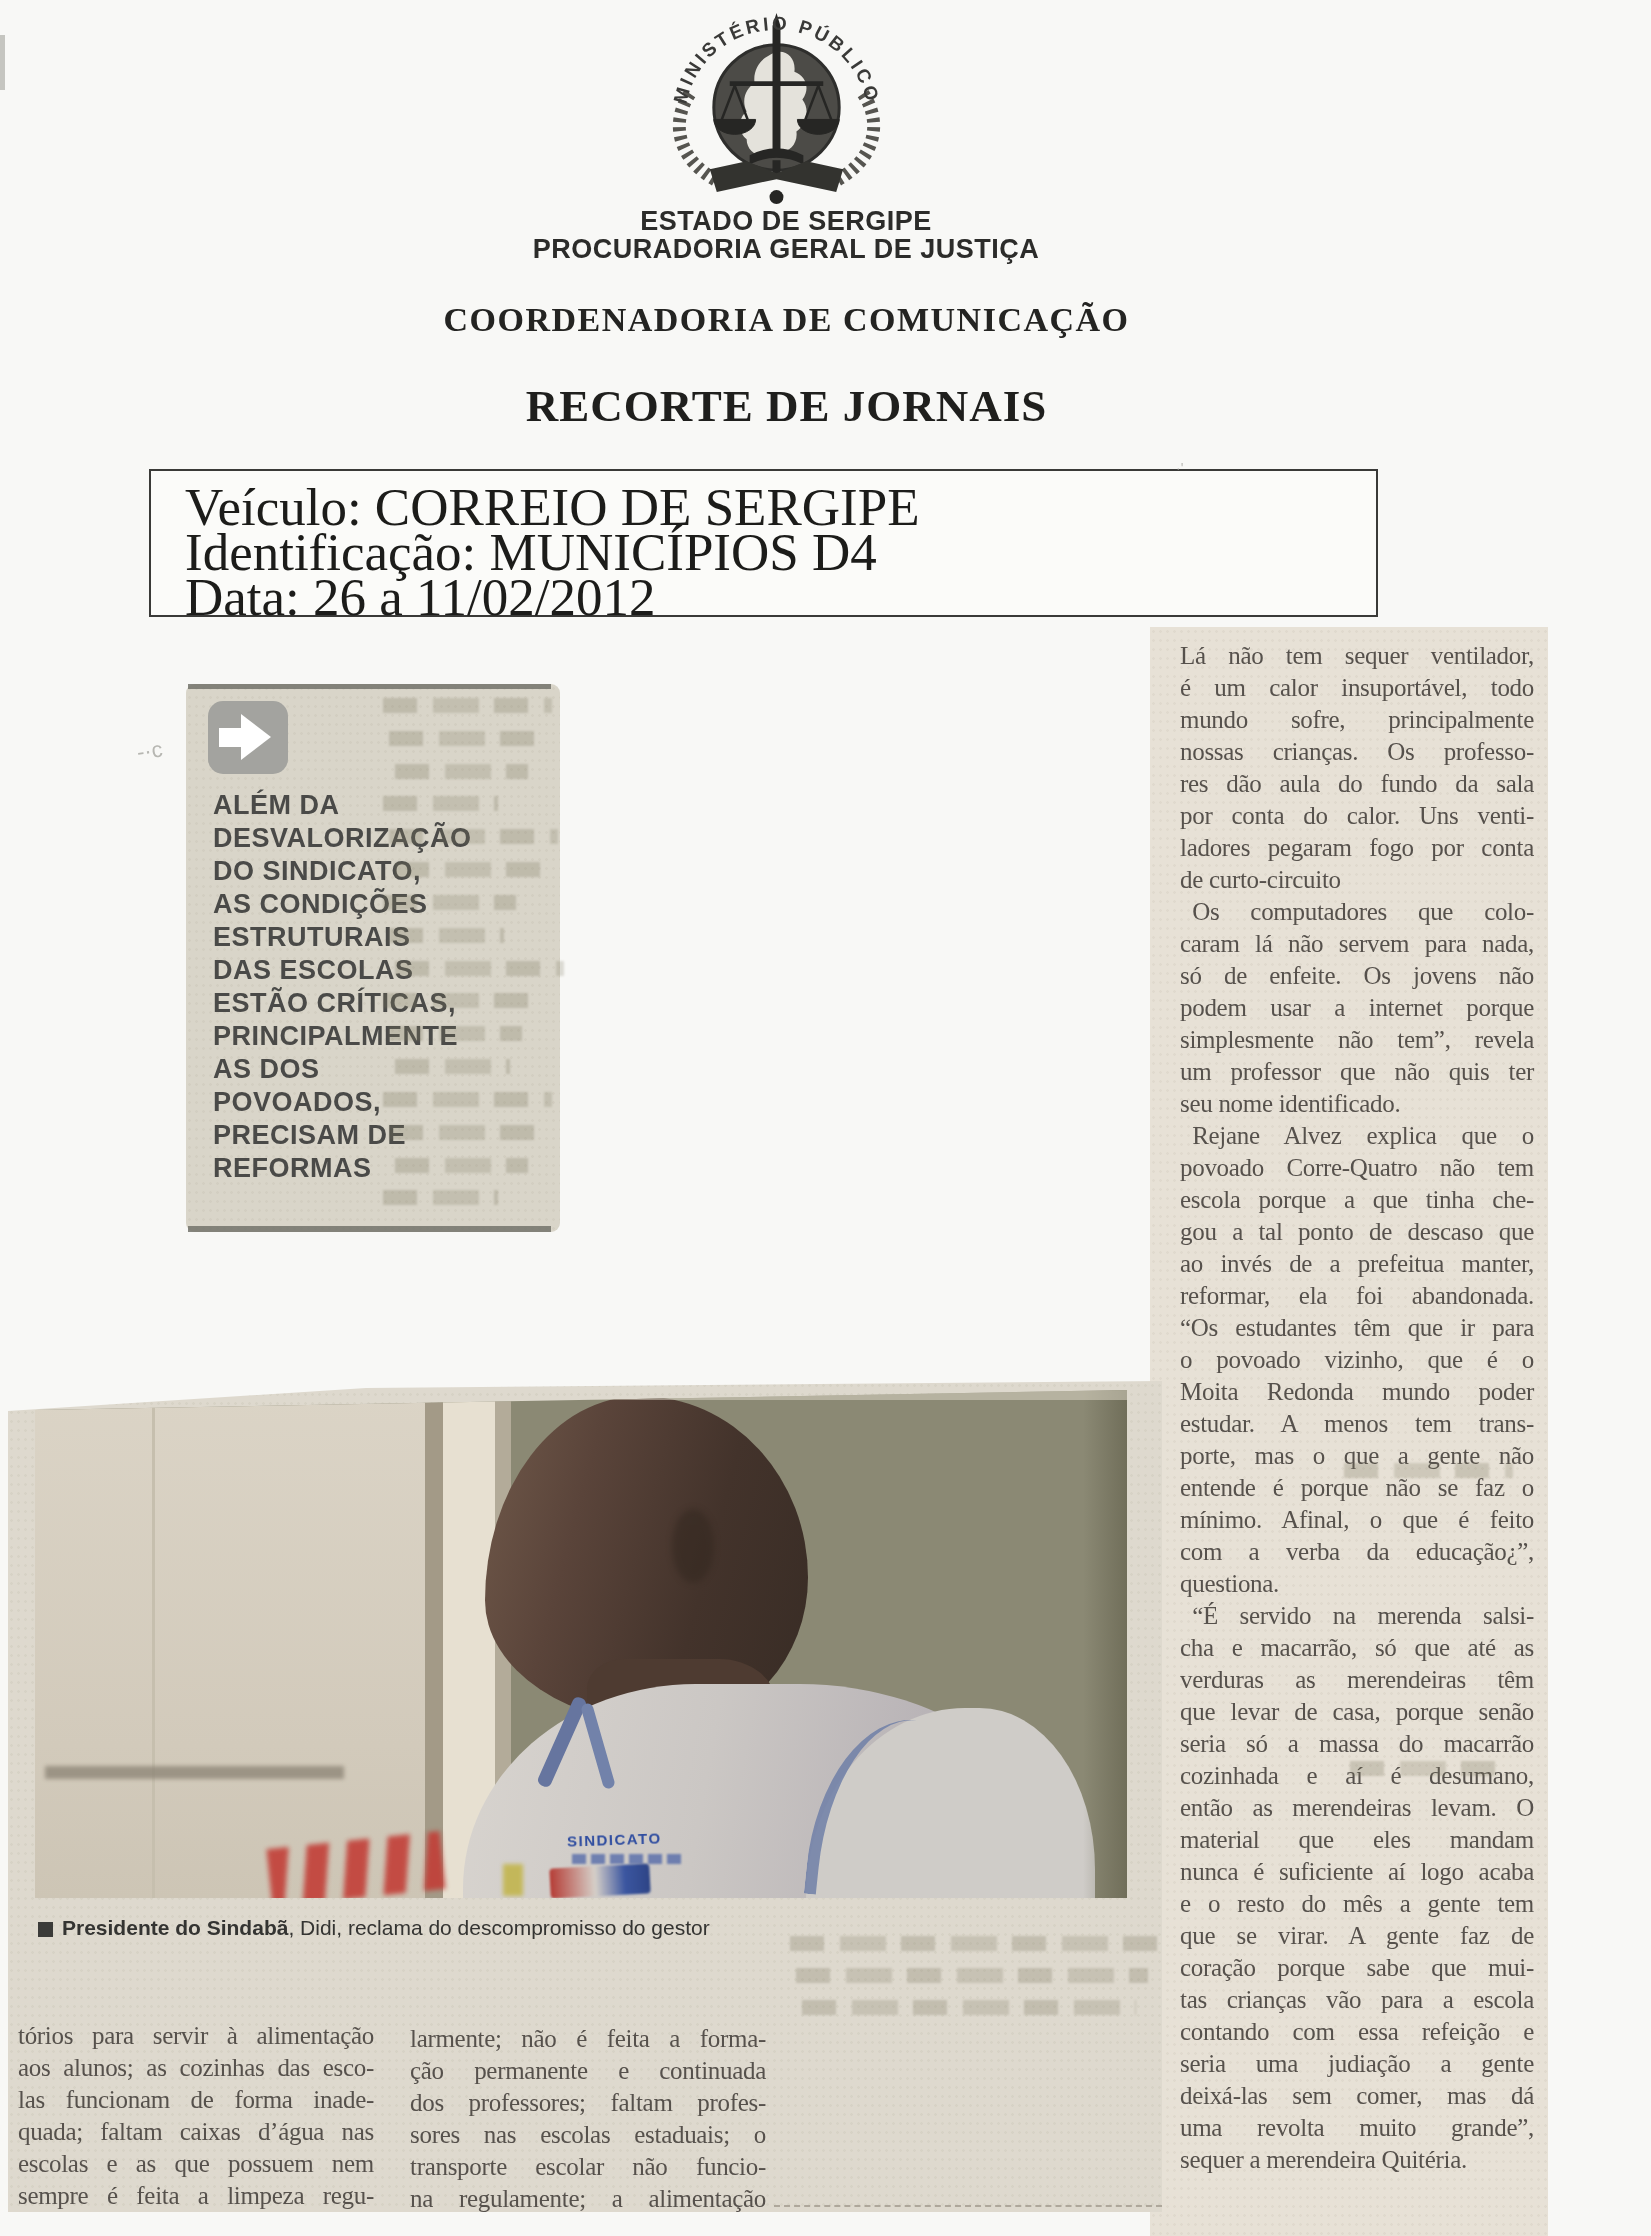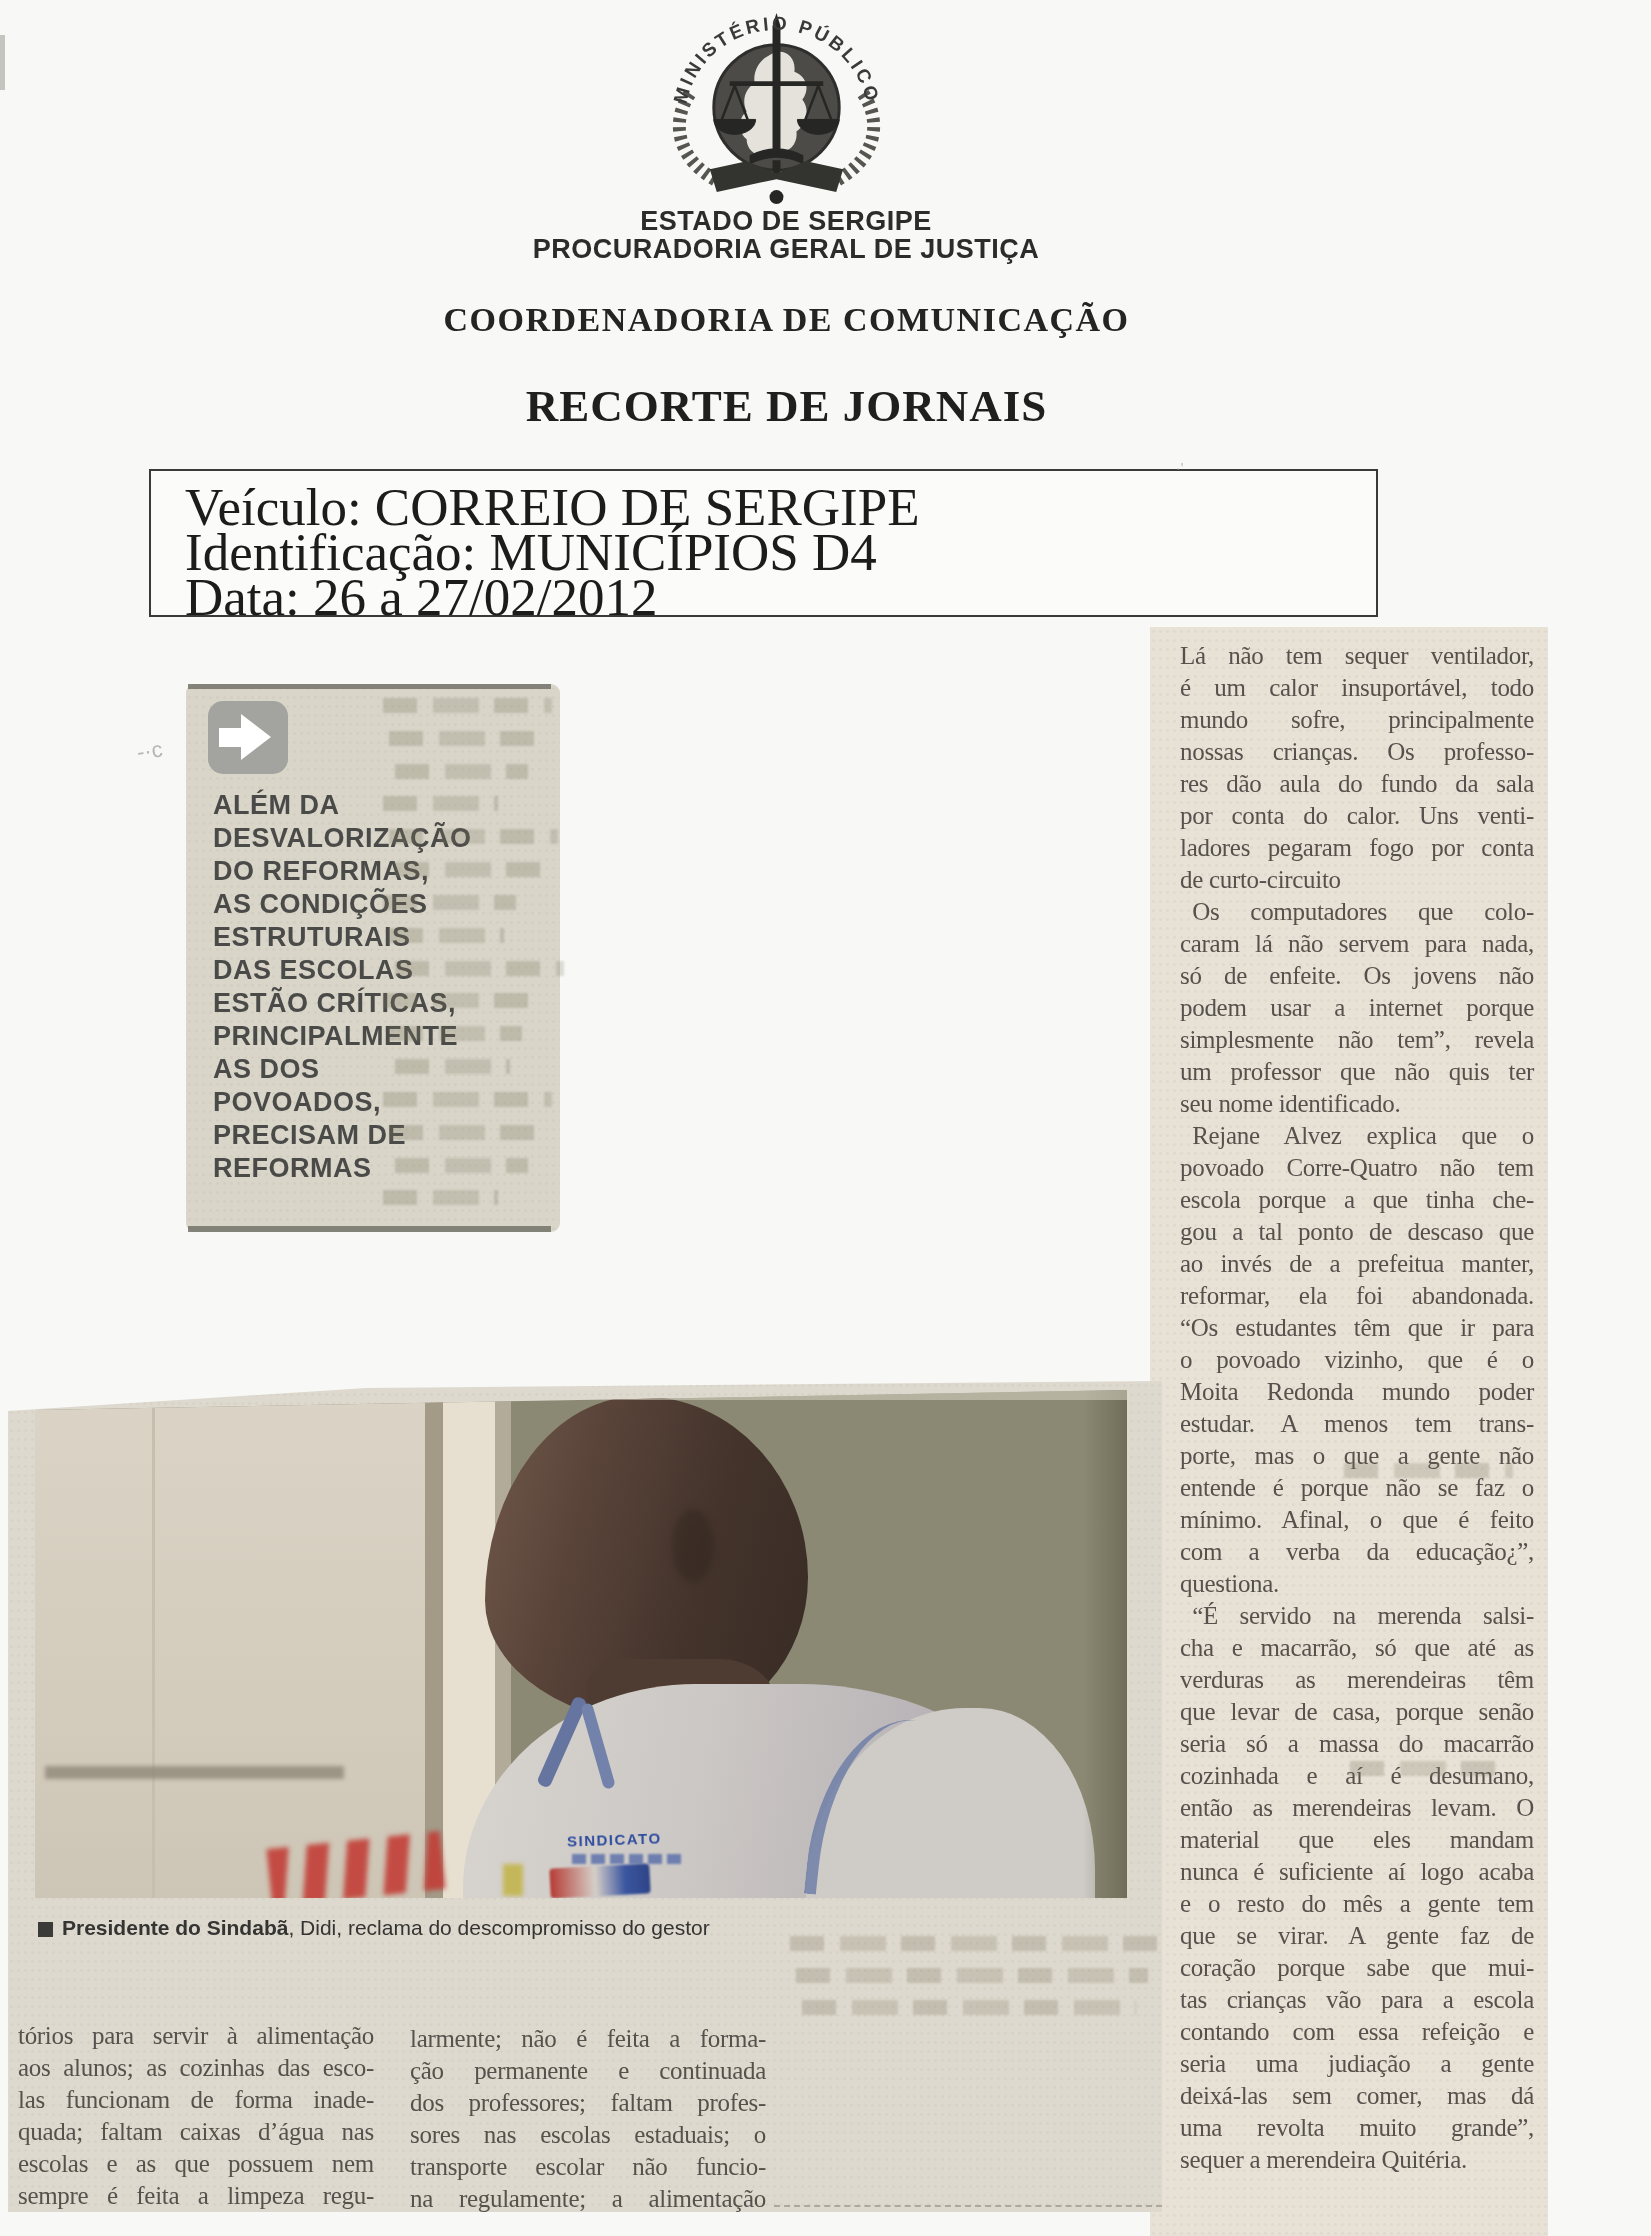--- a/index.html
+++ b/index.html
@@ -104,36 +104,36 @@
   </svg>
 
   <div class="abs org-line" style="top:206px;">ESTADO DE SERGIPE</div>
   <div class="abs org-line" style="top:234px;">PROCURADORIA GERAL DE JUSTIÇA</div>
   <div class="abs dept" style="top:301px;">COORDENADORIA DE COMUNICAÇÃO</div>
   <div class="abs doctitle" style="top:380px;">RECORTE DE JORNAIS</div>
 
   <div class="abs" id="meta-box">
     <div class="mline" style="top:6px;">Veículo: CORREIO DE SERGIPE</div>
     <div class="mline" style="top:51px;">Identificação: MUNICÍPIOS D4</div>
-    <div class="mline" style="top:96px;">Data: 26 a 27/02/2012</div>
+    <div class="mline" style="top:96px;">Data: 26 a 11/02/2012</div>
   </div>
   <div class="mark" style="left:1176px;top:460px;font-size:14px;">·'</div>
 
   <div class="abs paper" id="head-clip" style="background-color:#d9d5c9;border-radius:9px;">
     <div class="edge" style="top:0;height:5px;"></div>
     <div class="edge" style="bottom:0;height:6px;"></div>
     <div></div>
     <div id="arrow-box">
       <div class="bar"></div>
         <div class="tri"></div>
     </div>
     <div id="head-lines">
         <div class="ln">ALÉM DA</div>
         <div class="ln">DESVALORIZAÇÃO</div>
-        <div class="ln">DO REFORMAS,</div>
+        <div class="ln">DO SINDICATO,</div>
         <div class="ln">AS CONDIÇÕES</div>
         <div class="ln">ESTRUTURAIS</div>
         <div class="ln">DAS ESCOLAS</div>
         <div class="ln">ESTÃO CRÍTICAS,</div>
         <div class="ln">PRINCIPALMENTE</div>
         <div class="ln">AS DOS</div>
         <div class="ln">POVOADOS,</div>
         <div class="ln">PRECISAM DE</div>
         <div class="ln">REFORMAS</div>
       </div>

